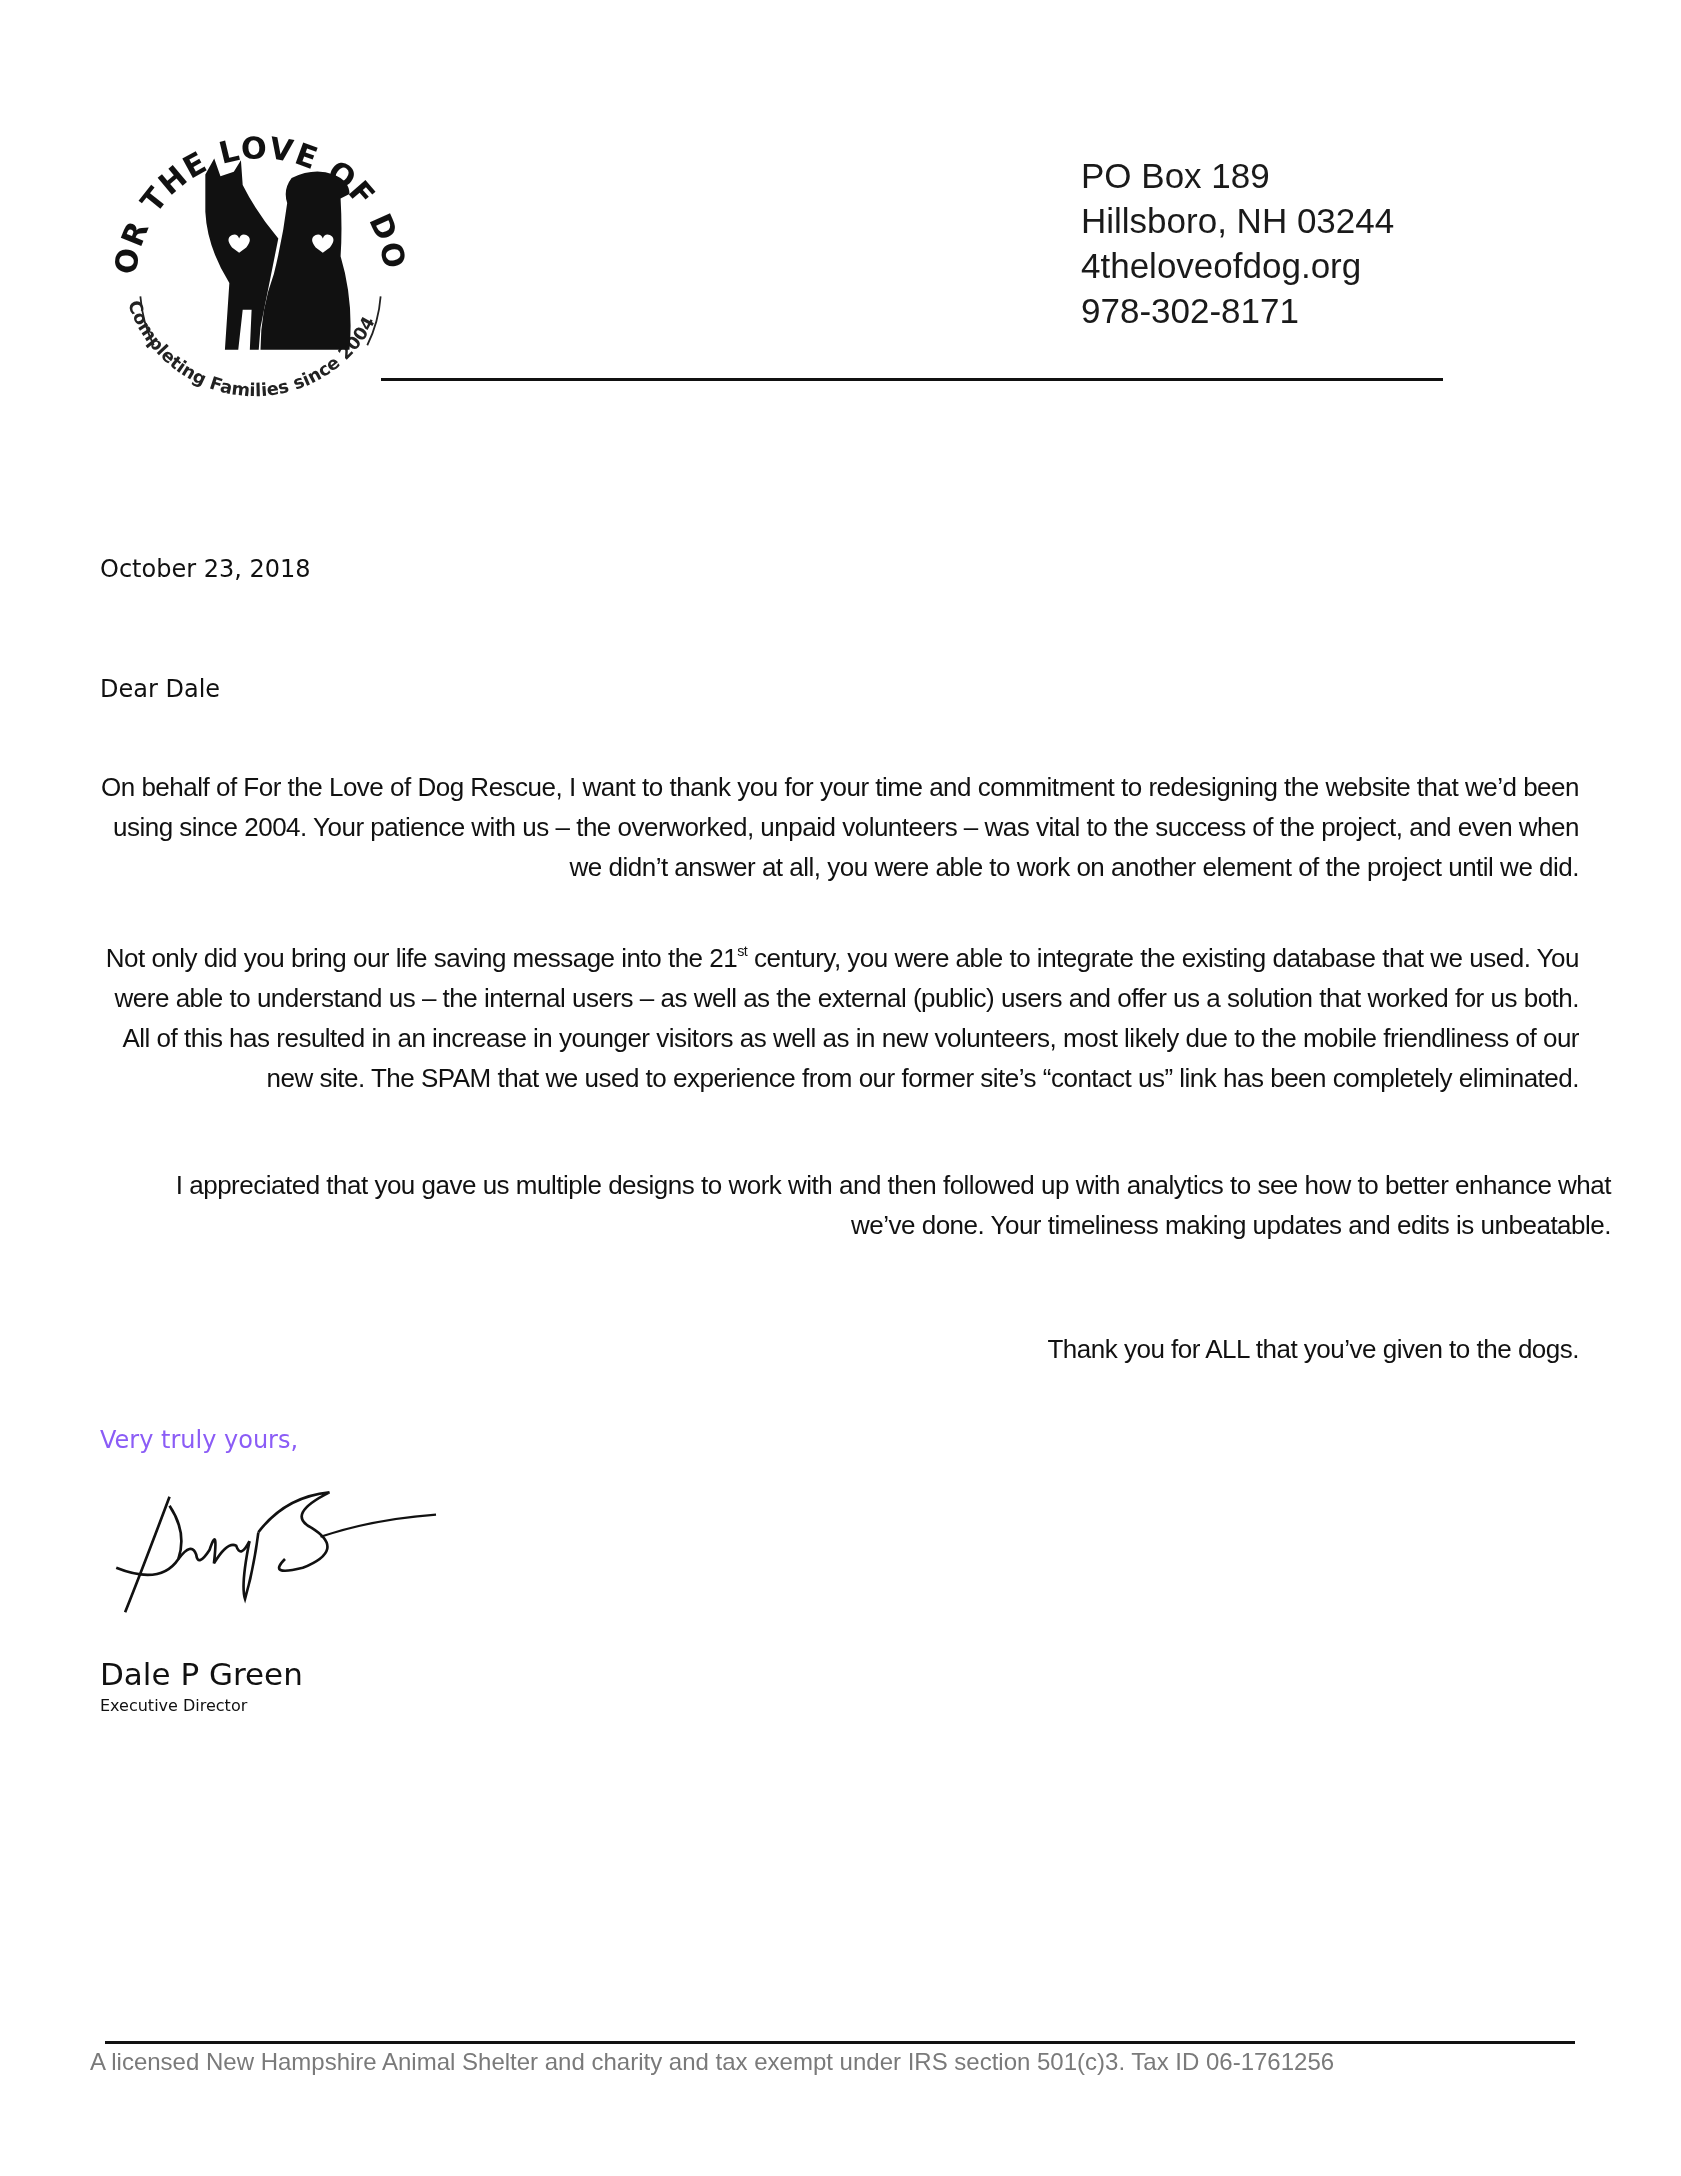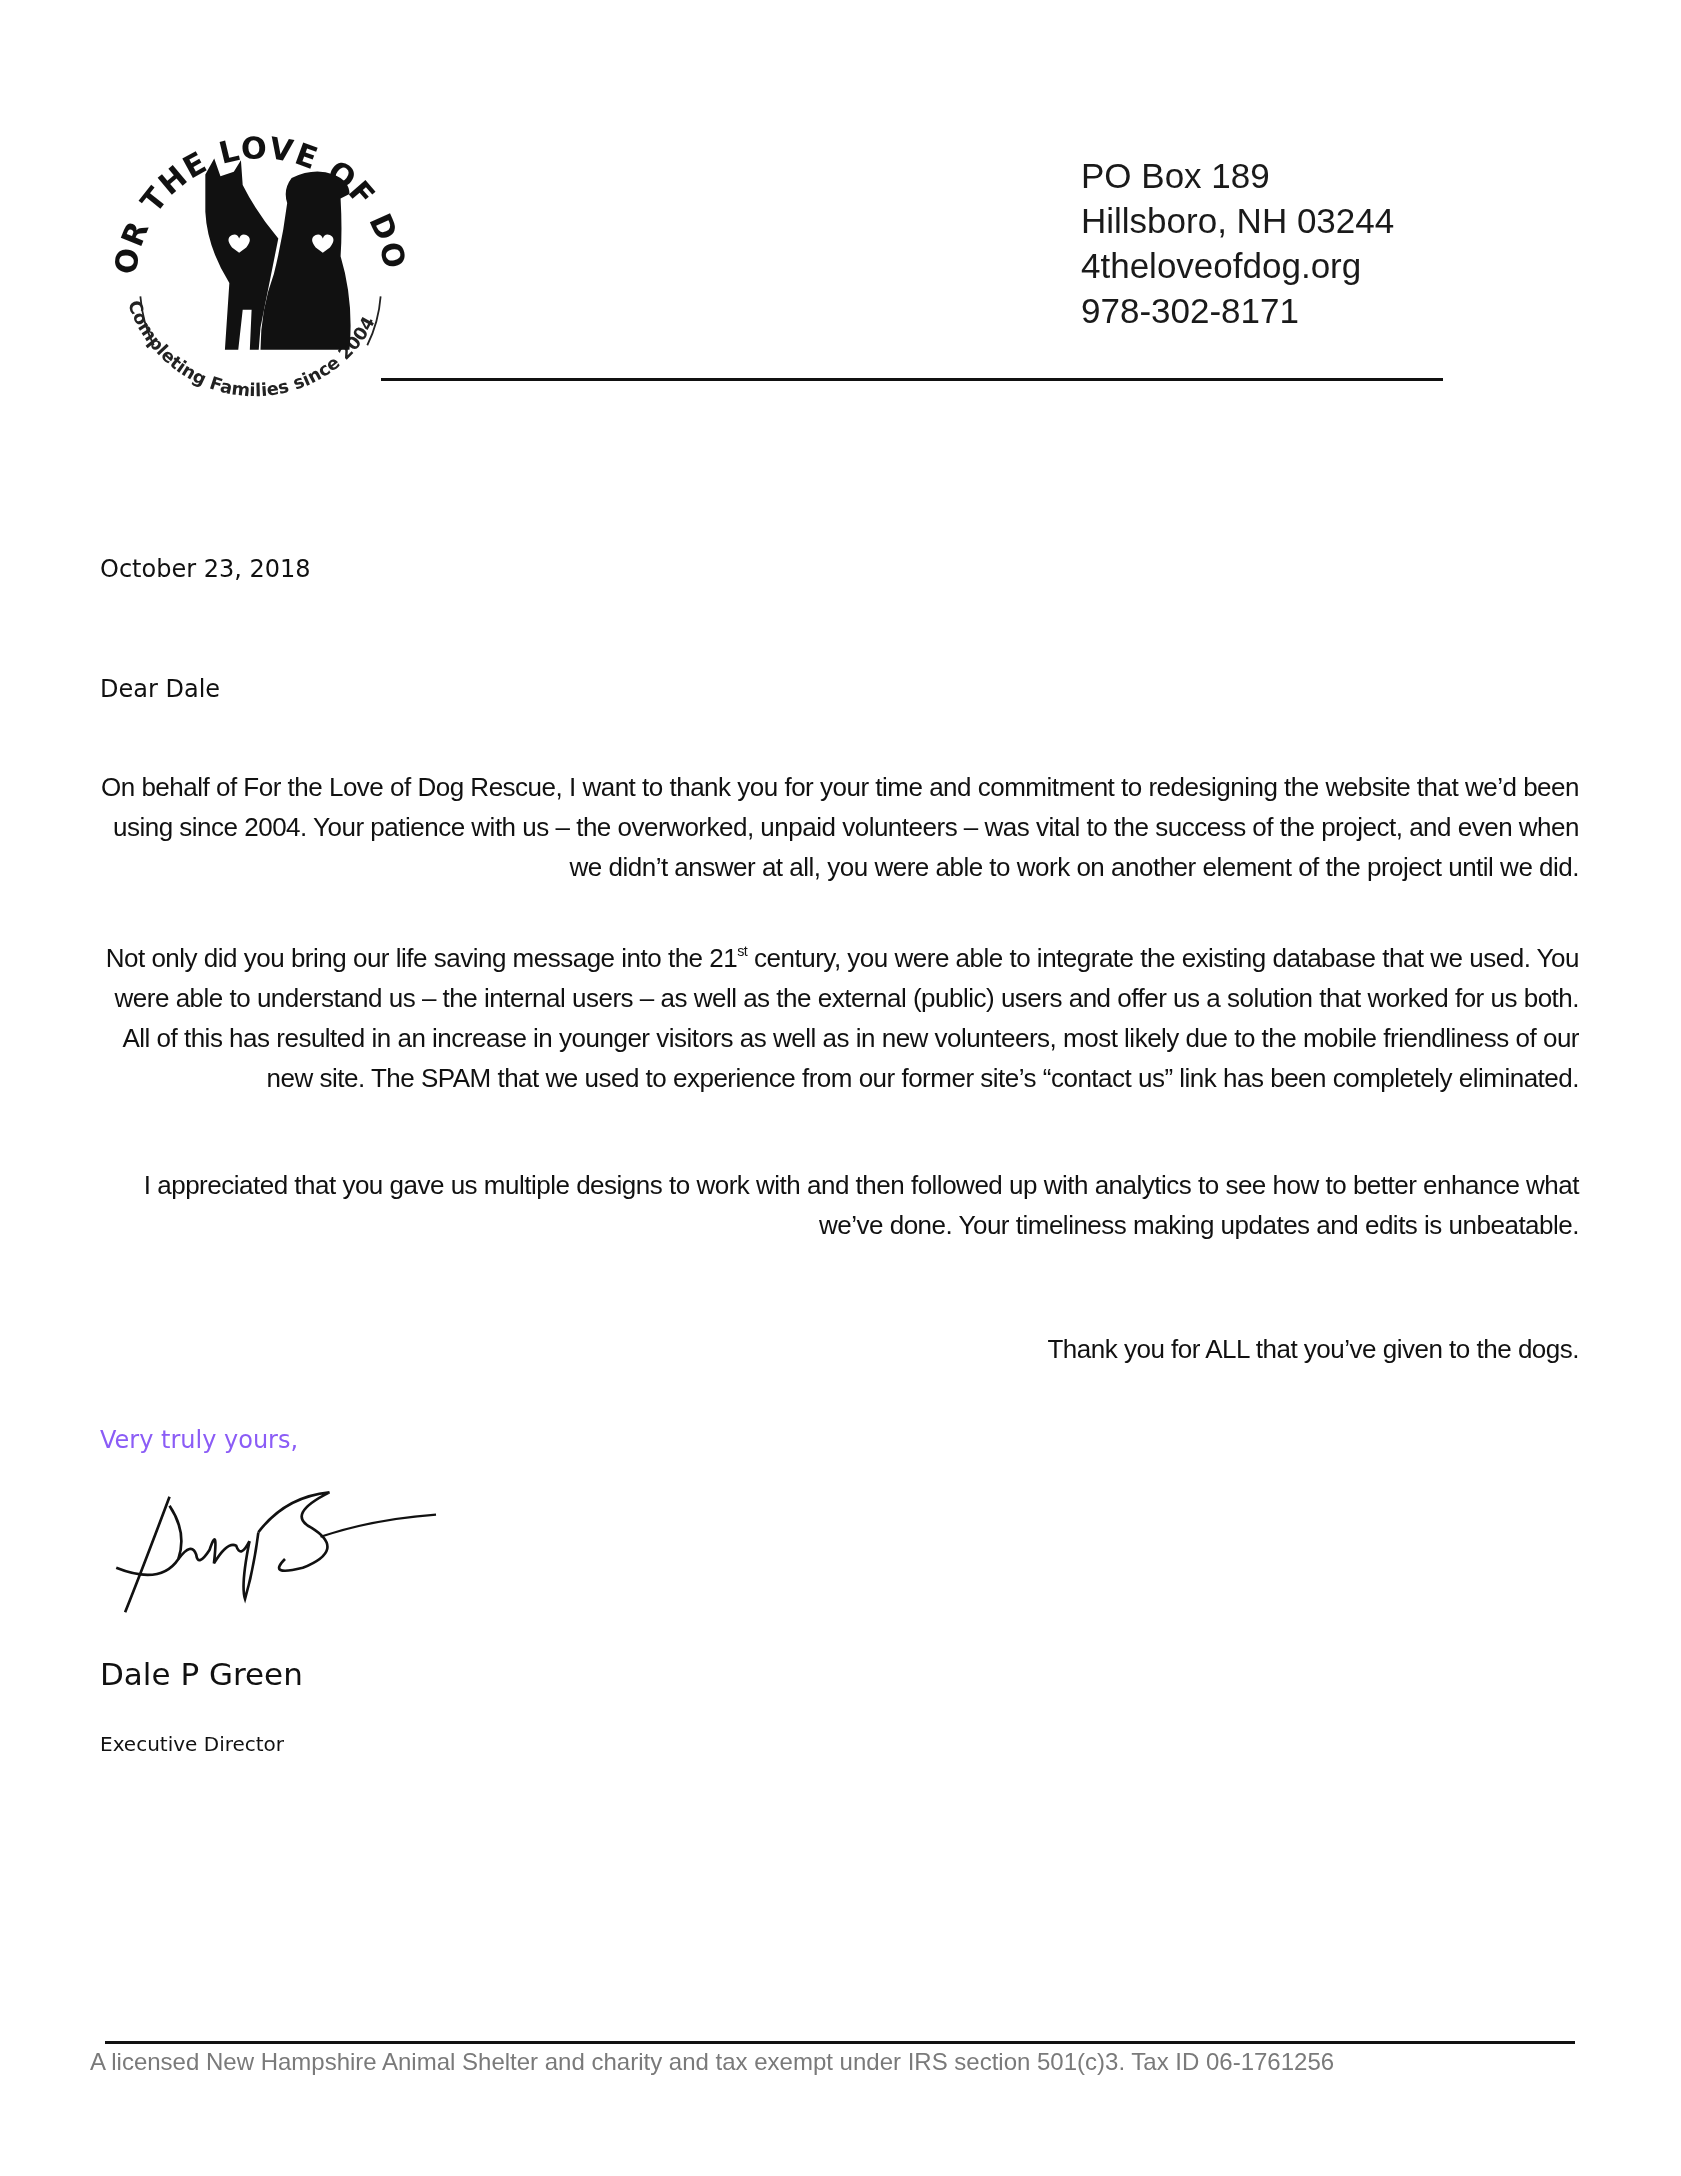--- a/index.html
+++ b/index.html
@@ -16,27 +16,27 @@
   .header-rule { position: absolute; left: 381px; top: 378px; width: 1062px; height: 2.7px; background: #111; }
   .date { position: absolute; left: 100px; top: 555px; font-family: "DejaVu Sans", sans-serif; font-size: 24px; color: #111; }
   .salutation { position: absolute; left: 100px; top: 675px; font-family: "DejaVu Sans", sans-serif; font-size: 24px; color: #111; }
   .body-text {
     position: absolute; left: 100px; width: 1479px;
     font-family: "Liberation Sans Narrow", "Liberation Sans", sans-serif;
     font-size: 26px; line-height: 40px; color: #111; letter-spacing: -0.5px; text-align: right;
   }
   .p1 { top: 741px; }
   .p2 { top: 918px; margin-top: 20px; }
-  .p3 { top: 1139px; }
+  .p3 { top: 1139px; margin-left: 32px; }
   .thanks { top: 1303px; }
   sup { font-size: 14.3px; line-height: 0; vertical-align: 10.7px; }
   .closing { position: absolute; left: 100px; top: 1426px; font-family: "DejaVu Sans", sans-serif; font-size: 24px; color: #8b5cf6; }
   .signature { position: absolute; left: 107px; top: 1479px; width: 356px; height: 151px; }
   .signer-name { position: absolute; left: 100px; top: 1656px; font-family: "DejaVu Sans", sans-serif; font-size: 31px; color: #111; }
-  .signer-title { position: absolute; left: 100px; top: 1696px; font-family: "DejaVu Sans", sans-serif; font-size: 20px; color: #111; margin-top: 36px; }
+  .signer-title { position: absolute; left: 100px; top: 1696px; font-family: "DejaVu Sans", sans-serif; font-size: 16px; color: #111; }
   .footer-rule { position: absolute; left: 105px; top: 2041px; width: 1470px; height: 2.7px; background: #111; }
   .footer-text {
     position: absolute; left: 0; width: 1424px; top: 2048px; text-align: center;
     font-family: "Liberation Sans", sans-serif; font-size: 24px; color: #7a7a7a;
   }
 </style>
 </head>
 <body>
 
 <div class="logo">

